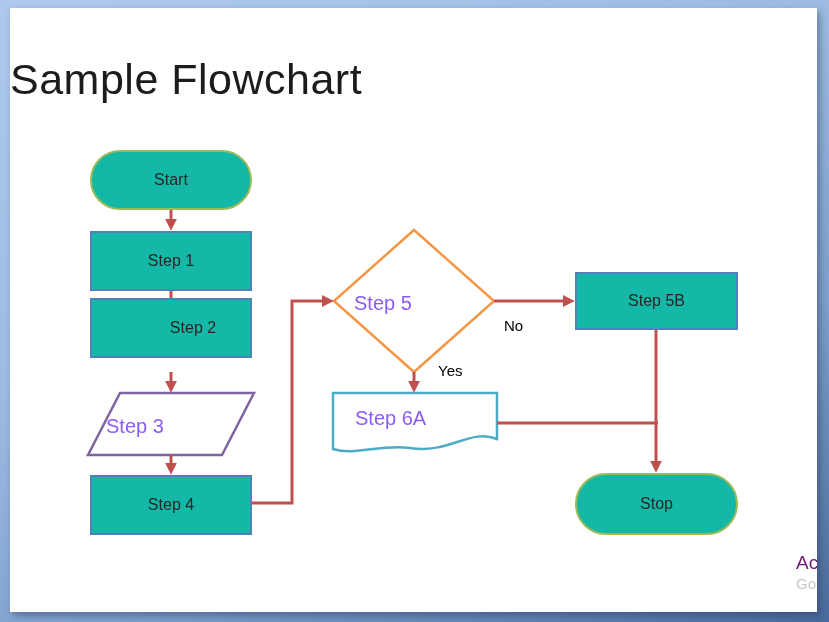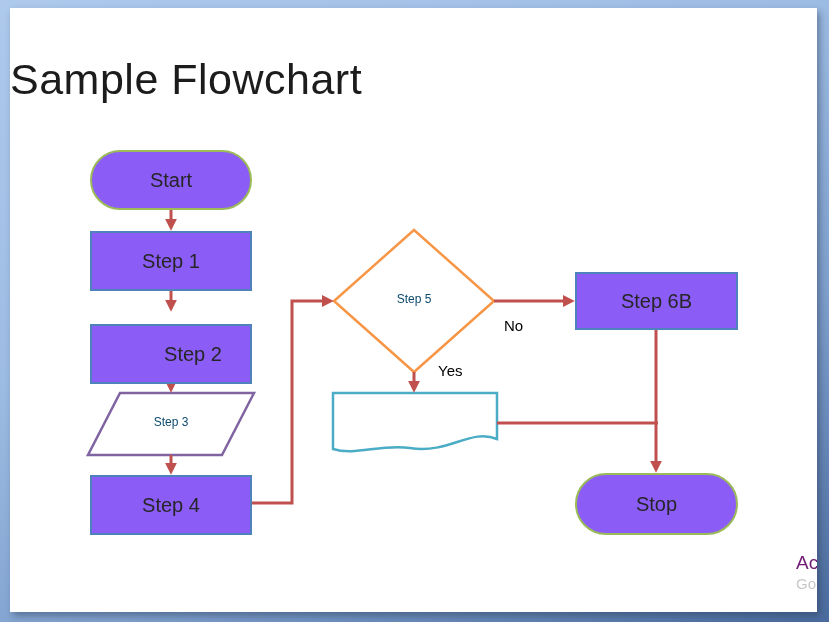--- a/index.html
+++ b/index.html
@@ -19,29 +19,29 @@
     letter-spacing:.5px;
   }
   .wires{position:absolute;left:0;top:0;pointer-events:none;}
   .wire{fill:none;stroke:var(--c-connector_red,#c0504d);stroke-width:3;}
   #ah path{fill:var(--c-connector_red,#c0504d);}
   .shape{fill:#ffffff;stroke-width:2.5;}
   .shape.io{stroke:var(--c-io_purple,#8064a2);}
   .shape.decision{stroke:var(--c-decision_orange,#f79646);}
   .shape.document{stroke:var(--c-document_teal,#4bacc6);}
   .node{
-    position:absolute;box-sizing:border-box;background:#8b5cf6;
+    position:absolute;box-sizing:border-box;background:#14b8a6;
     width:162px;height:60px;
     display:flex;align-items:center;justify-content:center;
-    font-size:20px;color:#262626;
+    font-size:16px;color:#262626;
   }
   .process{border:2.5px solid var(--c-process_blue,#4f81bd);}
   .term{border:2.5px solid var(--c-terminator_green,#9bbb59);border-radius:31px;}
   .svglabel{
-    position:absolute;text-align:center;font-size:12px;color:#0c4a6e;
+    position:absolute;text-align:left;font-size:20px;color:#8b5cf6;
   }
   .edgelabel{position:absolute;font-size:15px;color:#000000;}
   .wm{position:absolute;left:786px;top:543px;line-height:1.25;white-space:nowrap;}
   .wm-1{font-size:19px;color:#701a75;}
   .wm-2{font-size:15px;color:#c8c8c8;}
 </style>
 </head>
 <body>
 
 <div class="slide">
@@ -65,27 +65,28 @@
     <path class="wire" d="M161,447 V462" marker-end="url(#ah)"></path>
     <path class="wire" d="M242,495 H282 V293 H319" marker-end="url(#ah)"></path>
     <path class="wire" d="M484,293 H560" marker-end="url(#ah)"></path>
     <path class="wire" d="M404,364 V380" marker-end="url(#ah)"></path>
     <path class="wire" d="M646,322 V460" marker-end="url(#ah)"></path>
     <path class="wire" d="M487,415 H648"></path>
   </svg>
 
   <div class="node term" style="left:80px;top:142px;">Start</div>
   <div class="node process" style="left:80px;top:223px;">Step 1</div>
-  <div class="node process" style="left:80px;top:316px;padding-left:44px;">Step 2</div>
+  <div class="node process" style="left:80px;top:290px;padding-left:44px;">Step 2</div>
   <div class="node process" style="left:80px;top:467px;">Step 4</div>
-  <div class="node process" style="left:565px;top:264px;width:163px;height:58px;">Step 6B</div>
+  <div class="node process" style="left:565px;top:264px;width:163px;height:58px;">Step 5B</div>
   <div class="node term" style="left:565px;top:465px;width:163px;height:62px;">Stop</div>
 
   <div class="svglabel" style="left:96px;top:407px;width:130px;">Step 3</div>
   <div class="svglabel" style="left:344px;top:284px;width:120px;">Step 5</div>
+  <div class="svglabel" style="left:345px;top:399px;width:120px;">Step 6A</div>
 
   <div class="edgelabel" style="left:494px;top:309px;">No</div>
   <div class="edgelabel" style="left:428px;top:354px;">Yes</div>
 
   <div class="wm">
     <div class="wm-1">Ac</div>
     <div class="wm-2">Go</div>
   </div>
 
 </div>

